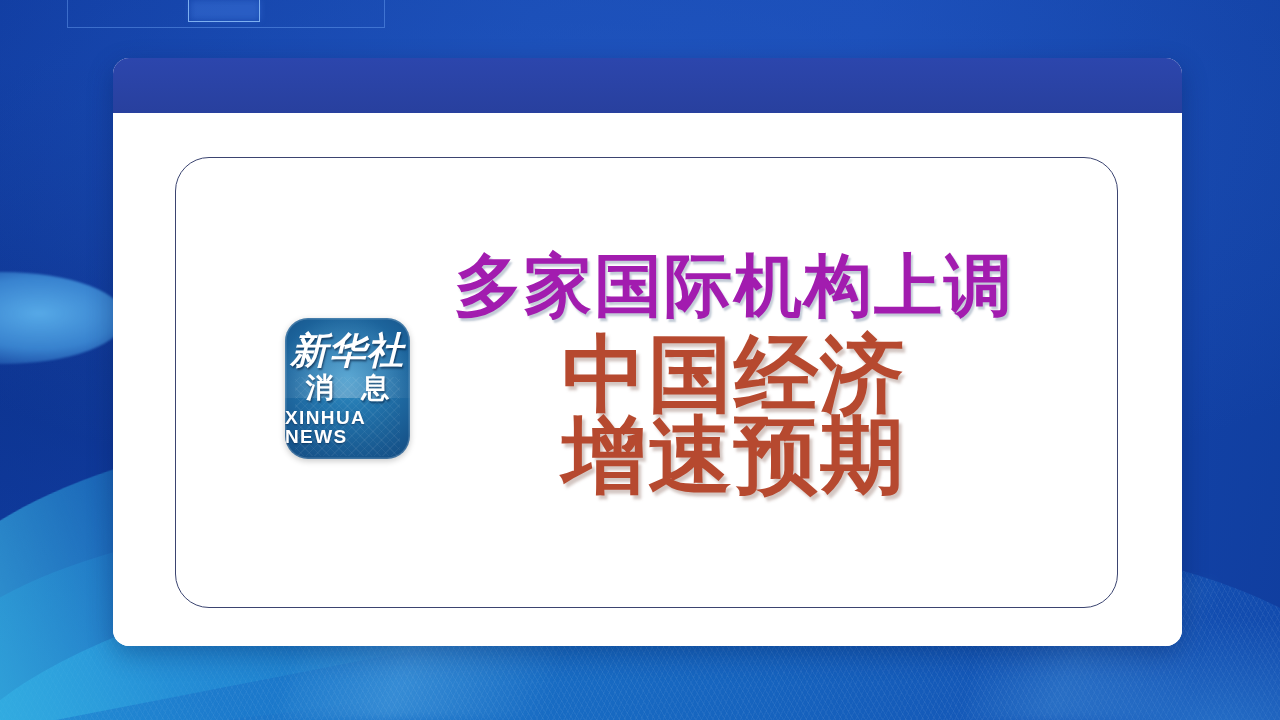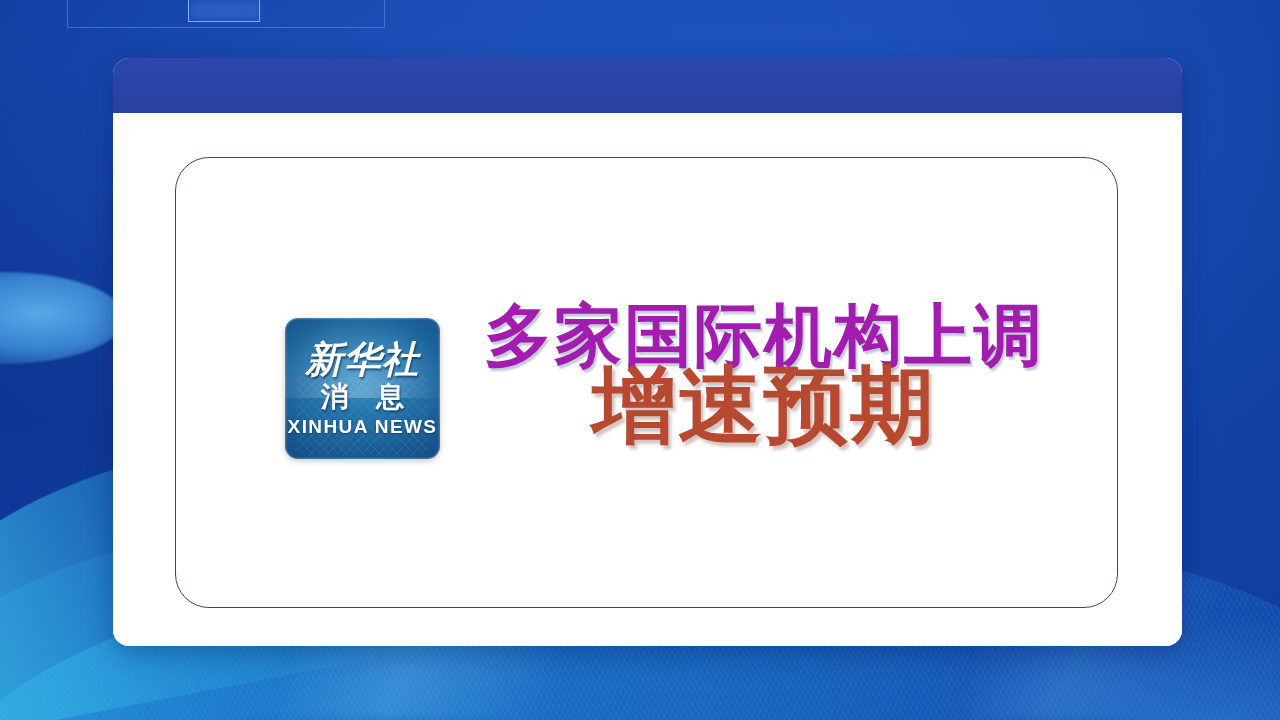--- a/index.html
+++ b/index.html
@@ -161,23 +161,23 @@
     display: flex;
     align-items: center;
     justify-content: flex-start;
     padding-left: 172px;
     box-sizing: border-box;
   }
 
   
   .logo {
     position: relative;
-    width: 155px;
+    width: 125px;
     height: 141px;
-    border-radius: 13px;
+    border-radius: 23px;
     flex: 0 0 auto;
     margin-top: 18px;
     background:
       radial-gradient(115% 95% at 50% 42%, #2f8fc6 0%, #2170a8 32%, #17558c 62%, #0e3f72 100%);
     box-shadow: inset 0 0 0 1.5px rgba(255,255,255,0.18),
                 0 2px 6px rgba(0,0,0,0.22);
     overflow: hidden;
     display: flex;
     flex-direction: column;
     align-items: center;
@@ -295,20 +295,21 @@
       <div class="content">
 
         <div class="logo">
           <div class="logo-cn1">新华社</div>
           <div class="logo-cn2">消 息</div>
           <div class="logo-en">XINHUA NEWS</div>
         </div>
 
         <div class="headline">
           <div class="hl-line1">多家国际机构上调</div>
+          <div class="hl-line2">中国经济</div>
           <div class="hl-line3">增速预期</div>
         </div>
 
       </div>
     </div>
   </div>
 
 </div>
 
 </body></html>

